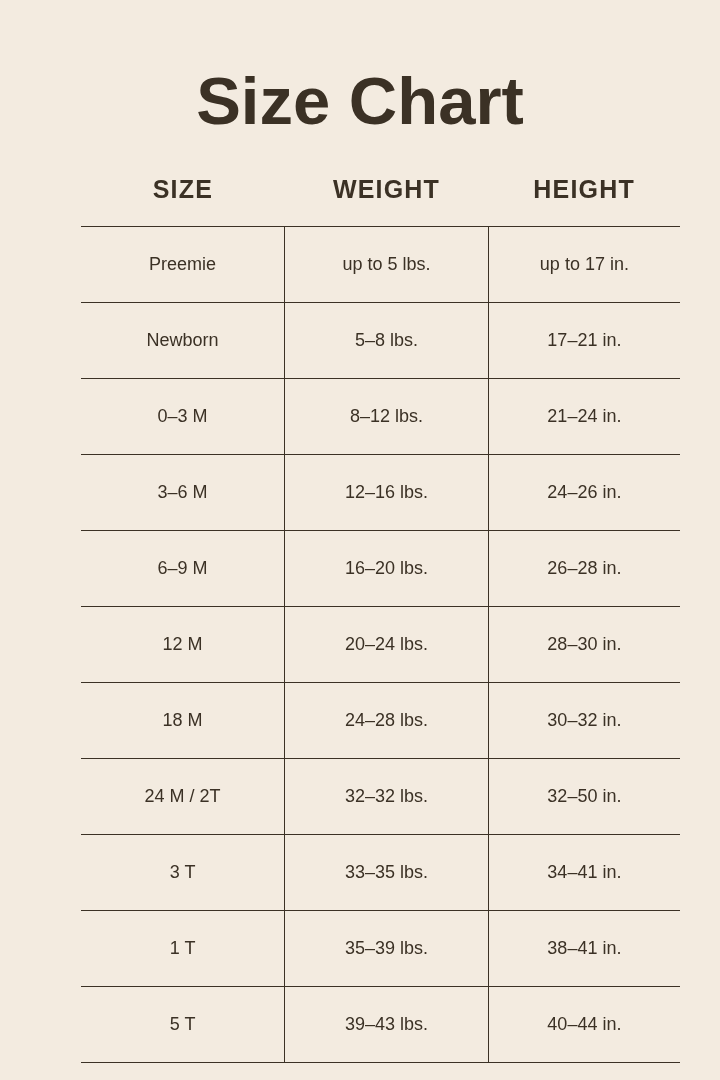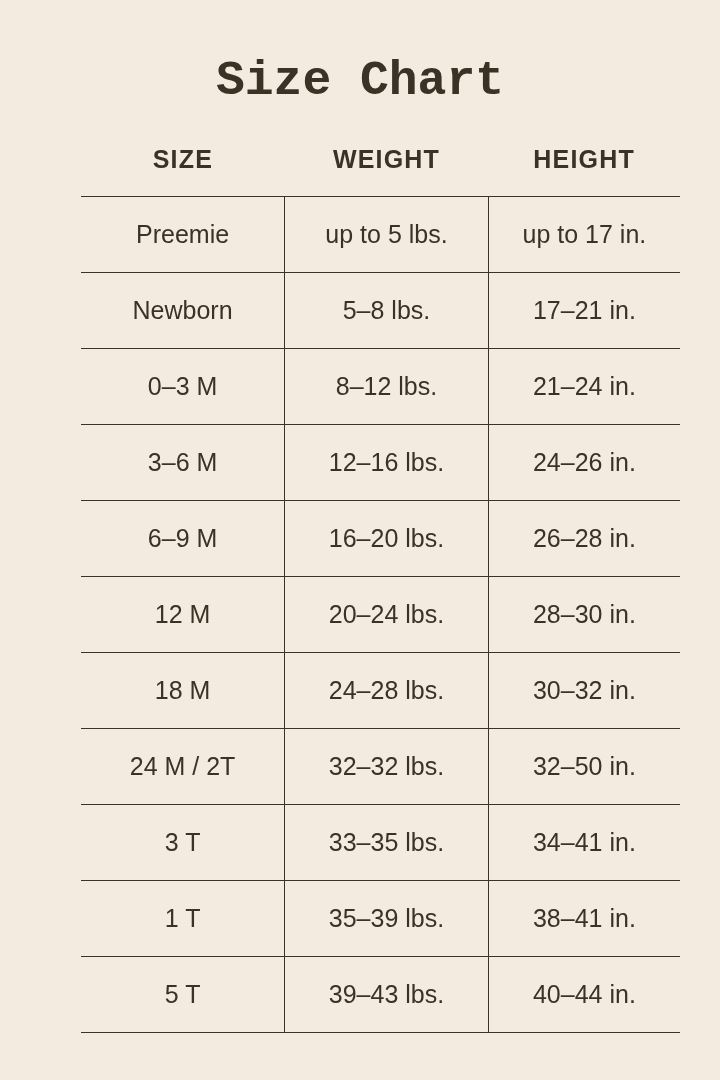--- a/index.html
+++ b/index.html
@@ -15,26 +15,26 @@
     overflow: hidden;
   }
   .page {
     position: relative;
     width: 720px;
     height: 1080px;
     box-sizing: border-box;
   }
   .title {
     text-align: center;
-    font-family: Liberation Mono, monospace;
+    font-family: Liberation Sans, sans-serif;
     font-weight: 700;
-    font-size: 48px;
+    font-size: 67px;
     letter-spacing: 0px;
     color: #3b3125;
-    margin: 0;
+    margin: 10px;
     padding-top: 56px;
     line-height: 1.05;
   }
   .table-wrap {
     margin-top: 38px;
     padding: 0 40px;
     box-sizing: border-box;
     margin-left: 41px;
   }
   table {
@@ -48,21 +48,21 @@
     font-size: 25px;
     letter-spacing: 1.2px;
     color: #3b3125;
     padding-bottom: 22px;
     text-align: center;
     border: none;
   }
   tbody td {
     font-family: "Liberation Sans", sans-serif;
     font-weight: 400;
-    font-size: 25px;
+    font-size: 18px;
     color: #3b3125;
     text-align: center;
     height: 75px;
     vertical-align: middle;
     border-top: 1.6px solid #3b3125;
     border-left: 1.6px solid #3b3125;
     padding: 0 6px;
   }
   tbody tr td:first-child {
     border-left: none;

